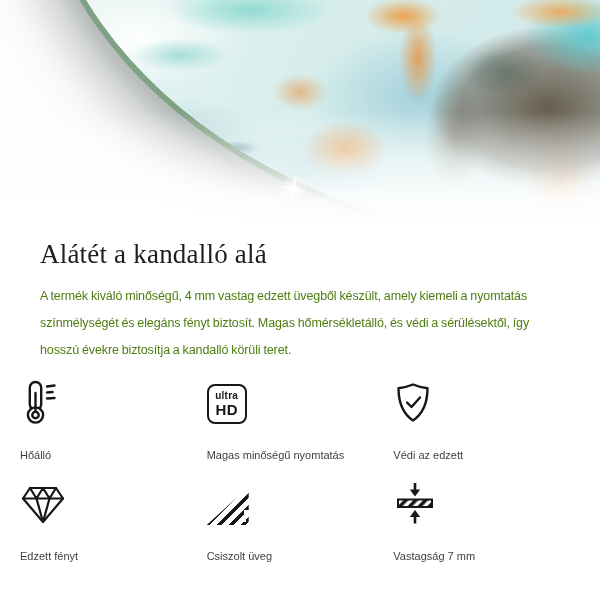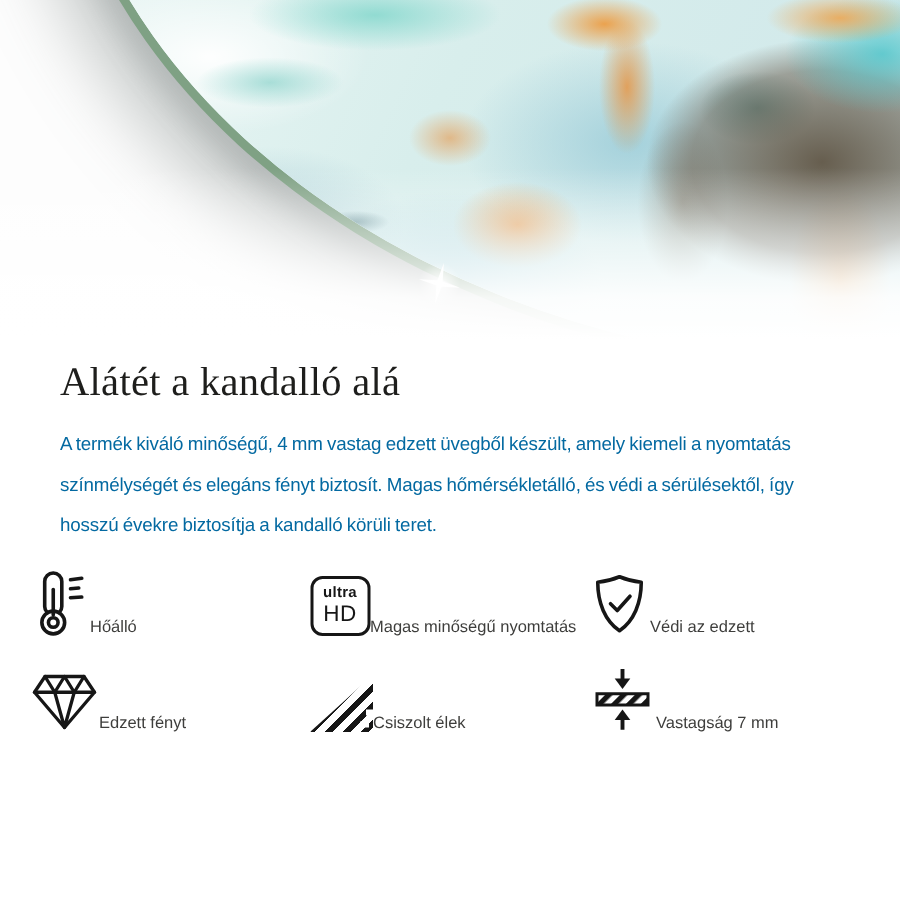--- a/index.html
+++ b/index.html
@@ -49,36 +49,36 @@
   }
 
   
   .title{
     margin:0 40px 0 40px;padding-top:6px;
     font-family:"Liberation Serif","DejaVu Serif",serif;font-weight:400;
     font-size:27px;line-height:32px;color:#1e1e1c;letter-spacing:.2px;
   }
   .title span{display:block;}
   .description{
-    margin:13px 30px 0 40px;font-size:12.5px;line-height:27px;color:#0369a1;
+    margin:13px 30px 0 40px;font-size:12.5px;line-height:27px;color:#4d7c0f;
     letter-spacing:-.1px;word-spacing:-.5px;white-space:pre-line;
   }
 
   
   .features{margin:14px 20px 0;display:grid;grid-template-columns:1fr 1fr 1fr;row-gap:18px;}
-  .feature{display:flex;flex-direction:row;align-items:flex-end;}
+  .feature{display:flex;flex-direction:column;align-items:flex-start;}
   .icon-slot{height:46px;display:flex;align-items:flex-end;justify-content:center;}
   .feature .label{margin-top:25px;font-size:11px;color:#3e3e3c;}
 
   .uhd{
     box-sizing:border-box;width:40px;height:40px;border:2.5px solid #161616;border-radius:8px;
     display:flex;flex-direction:column;align-items:center;justify-content:center;line-height:1;color:#161616;
   }
   .uhd .u{font-size:10px;font-weight:700;letter-spacing:.2px;}
-  .uhd .hd{font-size:15px;font-weight:400;letter-spacing:.3px;margin-top:1px;}
+  .uhd .hd{font-size:15px;font-weight:700;letter-spacing:.3px;margin-top:1px;}
 
   .edges{
     width:42px;height:38px;
     clip-path:polygon(100% 0, 0 100%, 100% 100%);
     background:
       linear-gradient(#ffffff,#ffffff) 33px 31px/6px 4px no-repeat,
       linear-gradient(#ffffff,#ffffff) 37px 23px/5px 4px no-repeat,
       repeating-linear-gradient(135deg, #161616 0 3.6px, rgba(0,0,0,0) 3.6px 8.4px);
   }
 
@@ -162,21 +162,21 @@
           <path d="M16.5 13.5 L23 37 L29.5 13.5"></path>
         </svg>
       </div>
       <div class="label">Edzett fényt</div>
     </div>
 
     <div class="feature">
       <div class="icon-slot">
         <div class="edges"></div>
       </div>
-      <div class="label">Csiszolt élek</div>
+      <div class="label">Csiszolt üveg</div>
     </div>
 
     <div class="feature">
       <div class="icon-slot">
         <svg width="44" height="44" viewBox="0 0 44 44">
           <defs>
             <pattern id="hatch" width="7" height="7" patternUnits="userSpaceOnUse" patternTransform="rotate(45 0 0)">
               <rect width="7" height="7" fill="#ffffff"></rect>
               <rect width="3.5" height="7" fill="#161616"></rect>
             </pattern>

